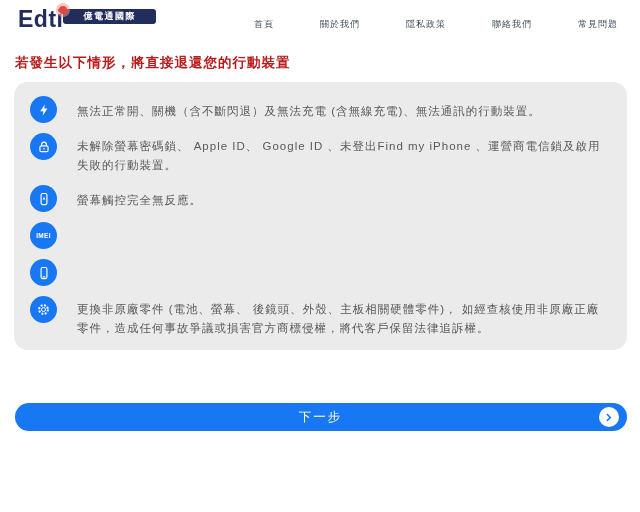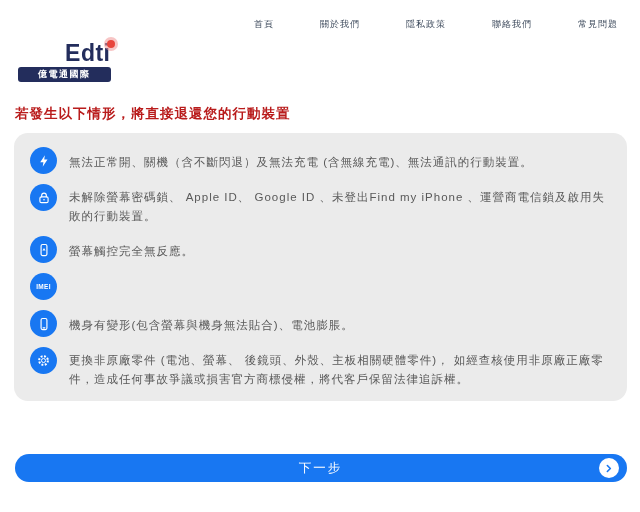--- a/index.html
+++ b/index.html
@@ -1,33 +1,33 @@
 <!DOCTYPE html>
 <html><head>
 <meta charset="utf-8">
 <style>
   * { margin: 0; padding: 0; box-sizing: border-box; }
   html, body { width: 640px; height: 512px; background: #ffffff; overflow: hidden; }
   body { font-family: "Liberation Sans", sans-serif; color: #595959; }
 
   
   .header { display: flex; justify-content: space-between; align-items: flex-start; padding: 7px 22px 0 18px; }
-  .logo { display: inline-flex; flex-direction: column; align-items: flex-end; cursor: pointer; margin-top: 34px; }
+  .logo { display: inline-flex; flex-direction: row; align-items: flex-start; cursor: pointer; }
   .logo-text { position: relative; font-size: 23px; font-weight: 800; color: #232d5c; letter-spacing: 0.5px; line-height: 24px; }
   .logo-dot { position: absolute; top: -1px; right: -4px; width: 8px; height: 8px; background: #e8453c; border-radius: 50%; box-shadow: 0 0 0 3px rgba(240,150,150,0.55); }
   .logo-badge { margin-top: 2px; background: #232d5c; color: #ffffff; font-size: 9px; font-weight: 700; letter-spacing: 1.5px; padding: 2px 20px; border-radius: 3px; line-height: 11px; }
   .nav { display: flex; gap: 46px; margin-top: 11px; align-items: flex-end; }
   .nav span { font-size: 9px; color: #3d4a5c; letter-spacing: 1px; cursor: pointer; white-space: nowrap; }
 
   
   .main { padding: 0 13px 0 14px; }
   .heading { margin: 23px 1px 10px; font-size: 13.5px; font-weight: 700; color: #b91c1c; letter-spacing: 1px; }
 
   .panel { background: #ebebeb; border-radius: 14px; padding: 14px 16px 12px; }
-  .row { display: flex; align-items: flex-start; gap: 12px; margin-bottom: 10px; }
+  .row { display: flex; align-items: flex-start; gap: 20px; margin-bottom: 10px; }
   .row:last-child { margin-bottom: 0; }
   .icon-circle { width: 27px; height: 27px; min-width: 27px; border-radius: 50%; background: #1877f2; display: flex; align-items: center; justify-content: center; }
   .icon-circle svg { display: block; }
   .imei-label { color: #ffffff; font-size: 6.5px; font-weight: 700; letter-spacing: 0.3px; }
   .row-text { font-size: 11.5px; line-height: 19px; letter-spacing: 1px; color: #595959; padding-top: 4px; }
   .row.single .row-text { padding-top: 6px; }
 
   
   .next-btn { position: relative; display: block; width: 612px; height: 28px; margin: 53px auto 0; background: #1877f2; border: none; border-radius: 17px; cursor: pointer; }
   .next-btn-label { color: #ffffff; font-size: 12.5px; letter-spacing: 2px; }
@@ -97,21 +97,20 @@
       </div>
     </div>
 
     <div class="row single">
       <div class="icon-circle">
         <svg width="14" height="14" viewBox="0 0 24 24" fill="none" stroke="#ffffff" stroke-width="2" stroke-linecap="round">
             <rect x="7" y="2.5" width="10" height="19" rx="2.5"></rect>
             <path d="M10.5 18.5 h3"></path>
           </svg>
       </div>
-      <div class="row-text">機身有變形(包含螢幕與機身無法貼合)、電池膨脹。</div>
     </div>
 
     <div class="row">
       <div class="icon-circle">
         <svg width="15" height="15" viewBox="0 0 24 24" fill="none">
             <circle cx="12" cy="12" r="7" stroke="#ffffff" stroke-width="3.2" stroke-dasharray="3.1 2.4"></circle>
             <circle cx="12" cy="12" r="3.2" stroke="#ffffff" stroke-width="1.6"></circle>
           </svg>
       </div>
       <div class="row-text">更換非原廠零件 (電池、螢幕、 後鏡頭、外殼、主板相關硬體零件)， 如經查核使用非原廠正廠零件，造成任何事故爭議或損害官方商標侵權，將代客戶保留法律追訴權。</div>

